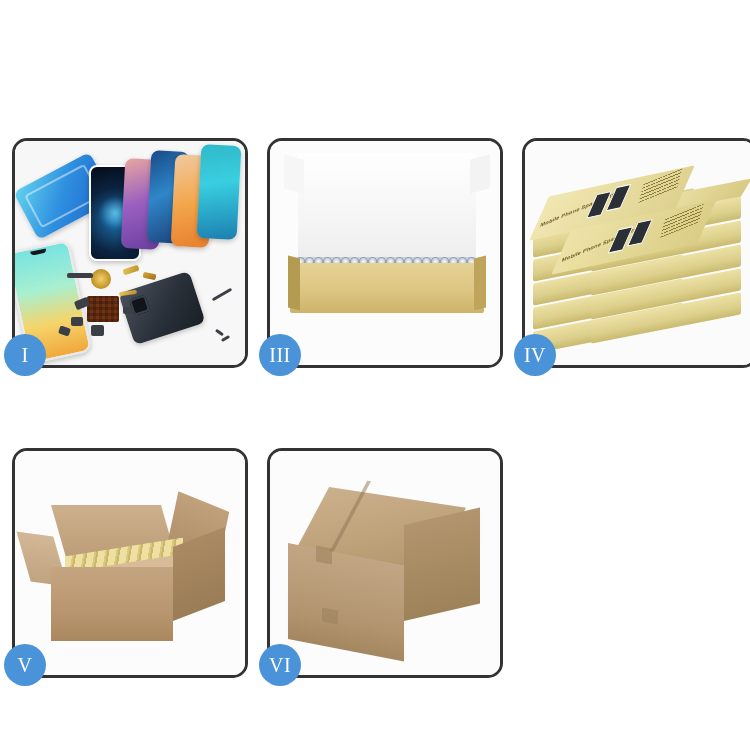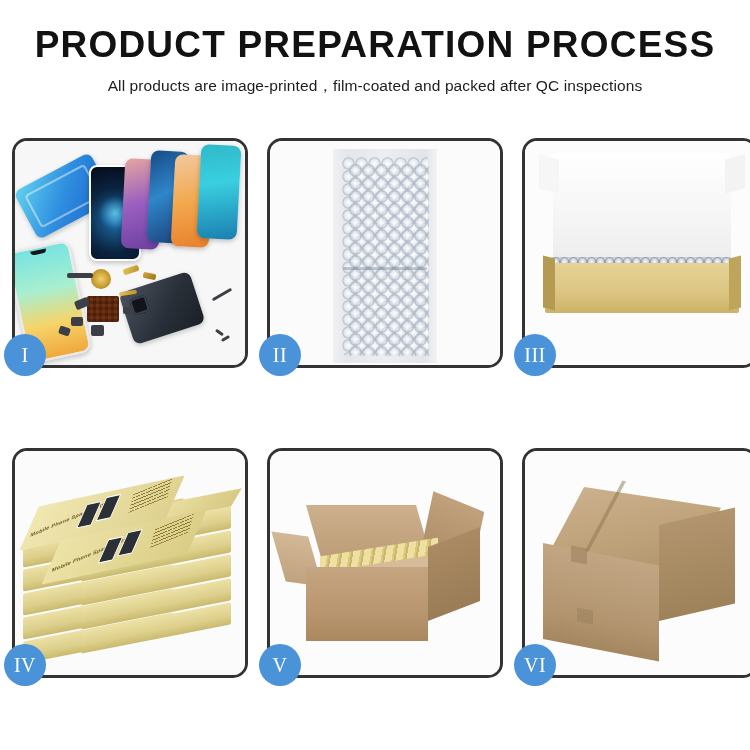--- a/index.html
+++ b/index.html
@@ -272,24 +272,20 @@
   .c6-tab2{
     position:absolute;left:52px;top:158px;width:16px;height:14px;
     background:rgba(146,120,84,.4);transform:skewY(11deg);
   }
 </style>
 </head>
 <body>
 
 <div class="page">
 
-  <div class="header">
-    <div class="title">PRODUCT PREPARATION PROCESS</div>
-    <div class="subtitle">All products are image-printed，film-coated and packed after QC inspections</div>
-  </div>
 
   <div class="grid">
 
     <div class="panel">
       <div class="scene p1">
         <div class="ph ph-adh"></div>
         <div class="ph ph-glass"></div>
         <div class="ph ph-f1"></div>
         <div class="ph ph-f2"></div>
         <div class="ph ph-f3"></div>
@@ -309,30 +305,20 @@
         <div class="chip" style="left:44px;top:186px;width:11px;height:8px;transform:rotate(18deg);"></div>
         <div class="chip" style="left:108px;top:166px;width:10px;height:7px;"></div>
         <div class="chip gold" style="left:104px;top:150px;width:18px;height:4px;transform:rotate(-8deg);"></div>
         <div class="chip" style="left:196px;top:152px;width:22px;height:3px;transform:rotate(-30deg);"></div>
         <div class="chip" style="left:200px;top:190px;width:9px;height:3px;transform:rotate(35deg);"></div>
         <div class="chip" style="left:206px;top:196px;width:9px;height:3px;transform:rotate(-30deg);"></div>
       </div>
       <div class="badge">I</div>
     </div>
 
-    <div class="panel">
-      <div class="scene p2">
-        <div class="wrapsheet">
-          <div class="bubbles"></div>
-          <div class="bubbles2"></div>
-          <div class="wrapfold"></div>
-        </div>
-      </div>
-      <div class="badge">II</div>
-    </div>
 
     <div class="panel">
       <div class="scene p3">
         <div class="lid"></div>
         <div class="innerwrap"></div>
         <div class="boxbase"></div>
       </div>
       <div class="badge">III</div>
     </div>
 

